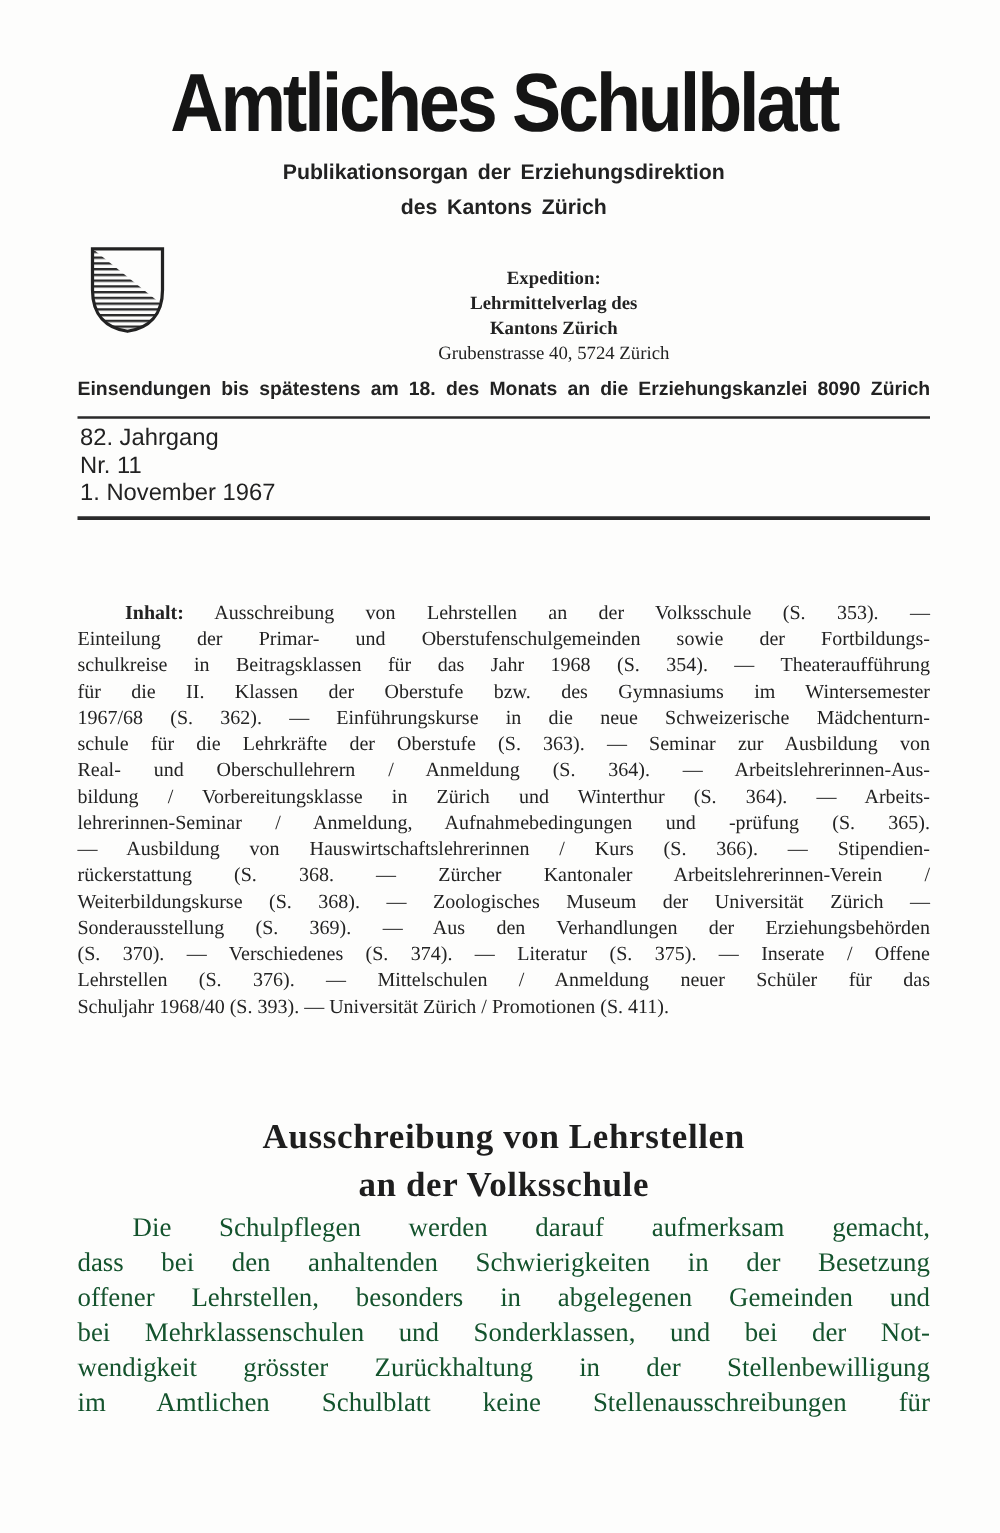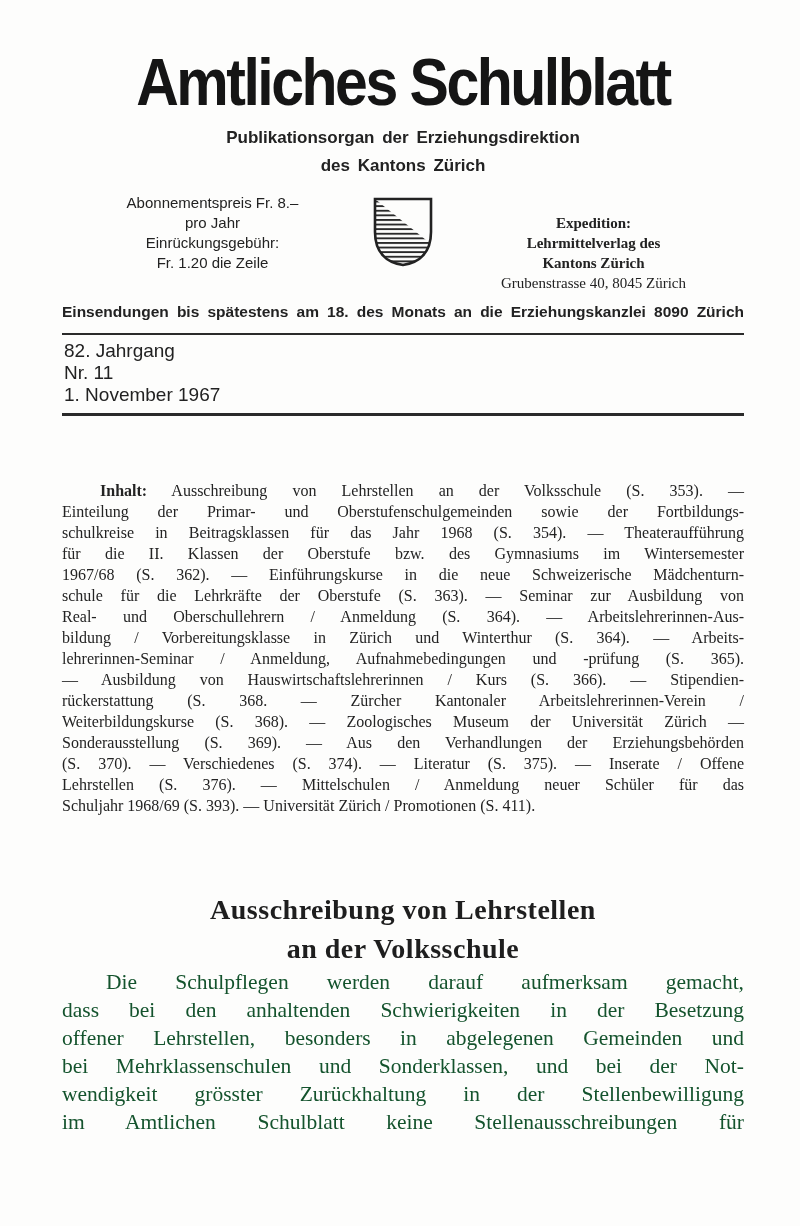--- a/index.html
+++ b/index.html
@@ -136,45 +136,41 @@
 
 <div class="page">
 
   <header>
     <h1 class="title">Amtliches Schulblatt</h1>
 
     <div class="subtitle">Publikationsorgan der Erziehungsdirektion
 des Kantons Zürich</div>
 
     <div class="mast-row">
-      <div class="mast-left">Abonnementspreis Fr. 8.–
-pro Jahr
-Einrückungsgebühr:
-Fr. 1.20 die Zeile</div>
 
       <div class="mast-emblem">
         <svg width="62" height="72" viewBox="0 0 62 72" aria-hidden="true">
           <defs>
             <pattern id="hatch" width="6" height="4.6" patternUnits="userSpaceOnUse">
               <rect width="6" height="1.9" fill="#2a2a2a"></rect>
             </pattern>
             <clipPath id="shieldClip">
               <path d="M3,3 H59 V36 C59,56 48,66.5 31,69 C14,66.5 3,56 3,36 Z"></path>
             </clipPath>
           </defs>
           <polygon points="3,3 59,48 59,72 3,72" fill="url(#hatch)" clip-path="url(#shieldClip)"></polygon>
           <path d="M3,3 H59 V36 C59,56 48,66.5 31,69 C14,66.5 3,56 3,36 Z" fill="none" stroke="#222" stroke-width="2.6"></path>
         </svg>
       </div>
 
       <div class="mast-right">
         <span>Expedition:
 Lehrmittelverlag des
 Kantons Zürich</span>
-        <span class="address">Grubenstrasse 40, 8045 Zürich</span>
+        <span class="address">Grubenstrasse 40, 5724 Zürich</span>
       </div>
     </div>
 
     <div class="deadline">Einsendungen bis spätestens am 18. des Monats an die Erziehungskanzlei 8090 Zürich</div>
   </header>
 
   <div class="issue-bar">
     <span class="ib">82. Jahrgang</span>
     <span class="ib center">Nr. 11</span>
     <span class="ib right">1. November 1967</span>
@@ -189,21 +185,21 @@
 schule für die Lehrkräfte der Oberstufe (S. 363). — Seminar zur Ausbildung von
 Real- und Oberschullehrern / Anmeldung (S. 364). — Arbeitslehrerinnen-Aus-
 bildung / Vorbereitungsklasse in Zürich und Winterthur (S. 364). — Arbeits-
 lehrerinnen-Seminar / Anmeldung, Aufnahmebedingungen und -prüfung (S. 365).
 — Ausbildung von Hauswirtschaftslehrerinnen / Kurs (S. 366). — Stipendien-
 rückerstattung (S. 368. — Zürcher Kantonaler Arbeitslehrerinnen-Verein /
 Weiterbildungskurse (S. 368). — Zoologisches Museum der Universität Zürich —
 Sonderausstellung (S. 369). — Aus den Verhandlungen der Erziehungsbehörden
 (S. 370). — Verschiedenes (S. 374). — Literatur (S. 375). — Inserate / Offene
 Lehrstellen (S. 376). — Mittelschulen / Anmeldung neuer Schüler für das</span></p>
-    <p class="toc-last">Schuljahr 1968/69 (S. 393). — Universität Zürich / Promotionen (S. 411).</p>
+    <p class="toc-last">Schuljahr 1968/40 (S. 393). — Universität Zürich / Promotionen (S. 411).</p>
 
     <h2 class="article-heading">Ausschreibung von Lehrstellen
 an der Volksschule</h2>
 
     <p class="article-body">Die Schulpflegen werden darauf aufmerksam gemacht,
 dass bei den anhaltenden Schwierigkeiten in der Besetzung
 offener Lehrstellen, besonders in abgelegenen Gemeinden und
 bei Mehrklassenschulen und Sonderklassen, und bei der Not-
 wendigkeit grösster Zurückhaltung in der Stellenbewilligung
 im Amtlichen Schulblatt keine Stellenausschreibungen für</p>

